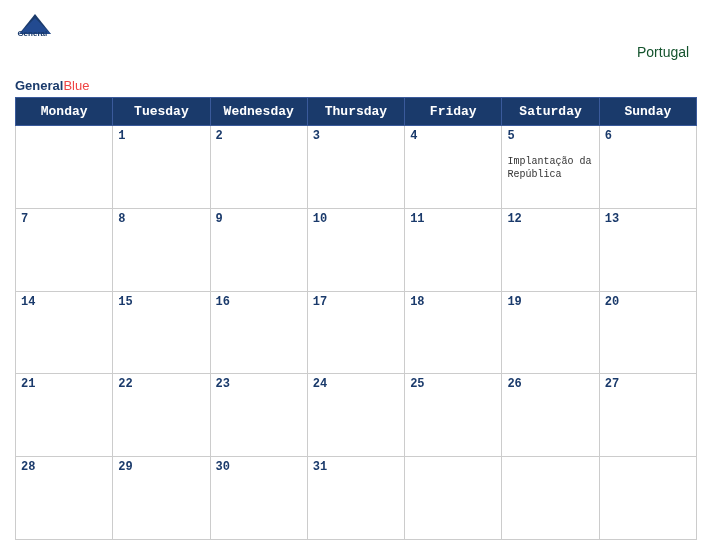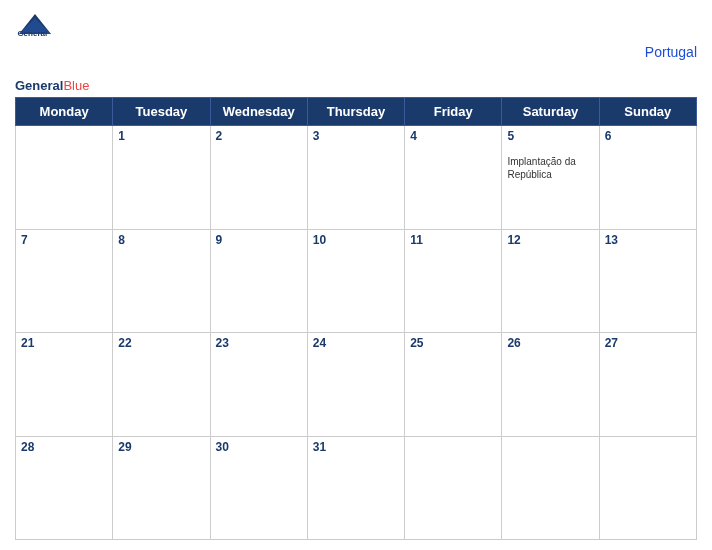--- a/index.html
+++ b/index.html
@@ -32,29 +32,29 @@
     }
     .month-title {
       font-size: 28px;
       font-weight: bold;
       color: #1a3a6b;
       text-align: center;
       flex: 1;
     }
     .country-label {
       font-size: 14px;
-      color: #1d4ed8;
+      color: #14532d;
       font-weight: normal;
       min-width: 60px;
-      text-align: right;
     }
     .calendar {
       width: 100%;
       border-collapse: collapse;
       flex: 1;
+      font-family: Liberation Mono, monospace;
     }
     .calendar th {
       background-color: #1a3a6b;
       color: #fff;
       text-align: center;
       padding: 6px 4px;
       font-size: 13px;
       font-weight: bold;
       border: 1px solid #3a5a9b;
     }
@@ -150,20 +150,43 @@
         </td>
         <td>
           <span class="day-num">12</span>
         </td>
         <td>
           <span class="day-num">13</span>
         </td>
       </tr>
       <tr>
         <td>
+          <span class="day-num">14</span>
+        </td>
+        <td>
+          <span class="day-num">15</span>
+        </td>
+        <td>
+          <span class="day-num">16</span>
+        </td>
+        <td>
+          <span class="day-num">17</span>
+        </td>
+        <td>
+          <span class="day-num">18</span>
+        </td>
+        <td>
+          <span class="day-num">19</span>
+        </td>
+        <td>
+          <span class="day-num">20</span>
+        </td>
+      </tr>
+      <tr>
+        <td>
           <span class="day-num">21</span>
         </td>
         <td>
           <span class="day-num">22</span>
         </td>
         <td>
           <span class="day-num">23</span>
         </td>
         <td>
           <span class="day-num">24</span>

